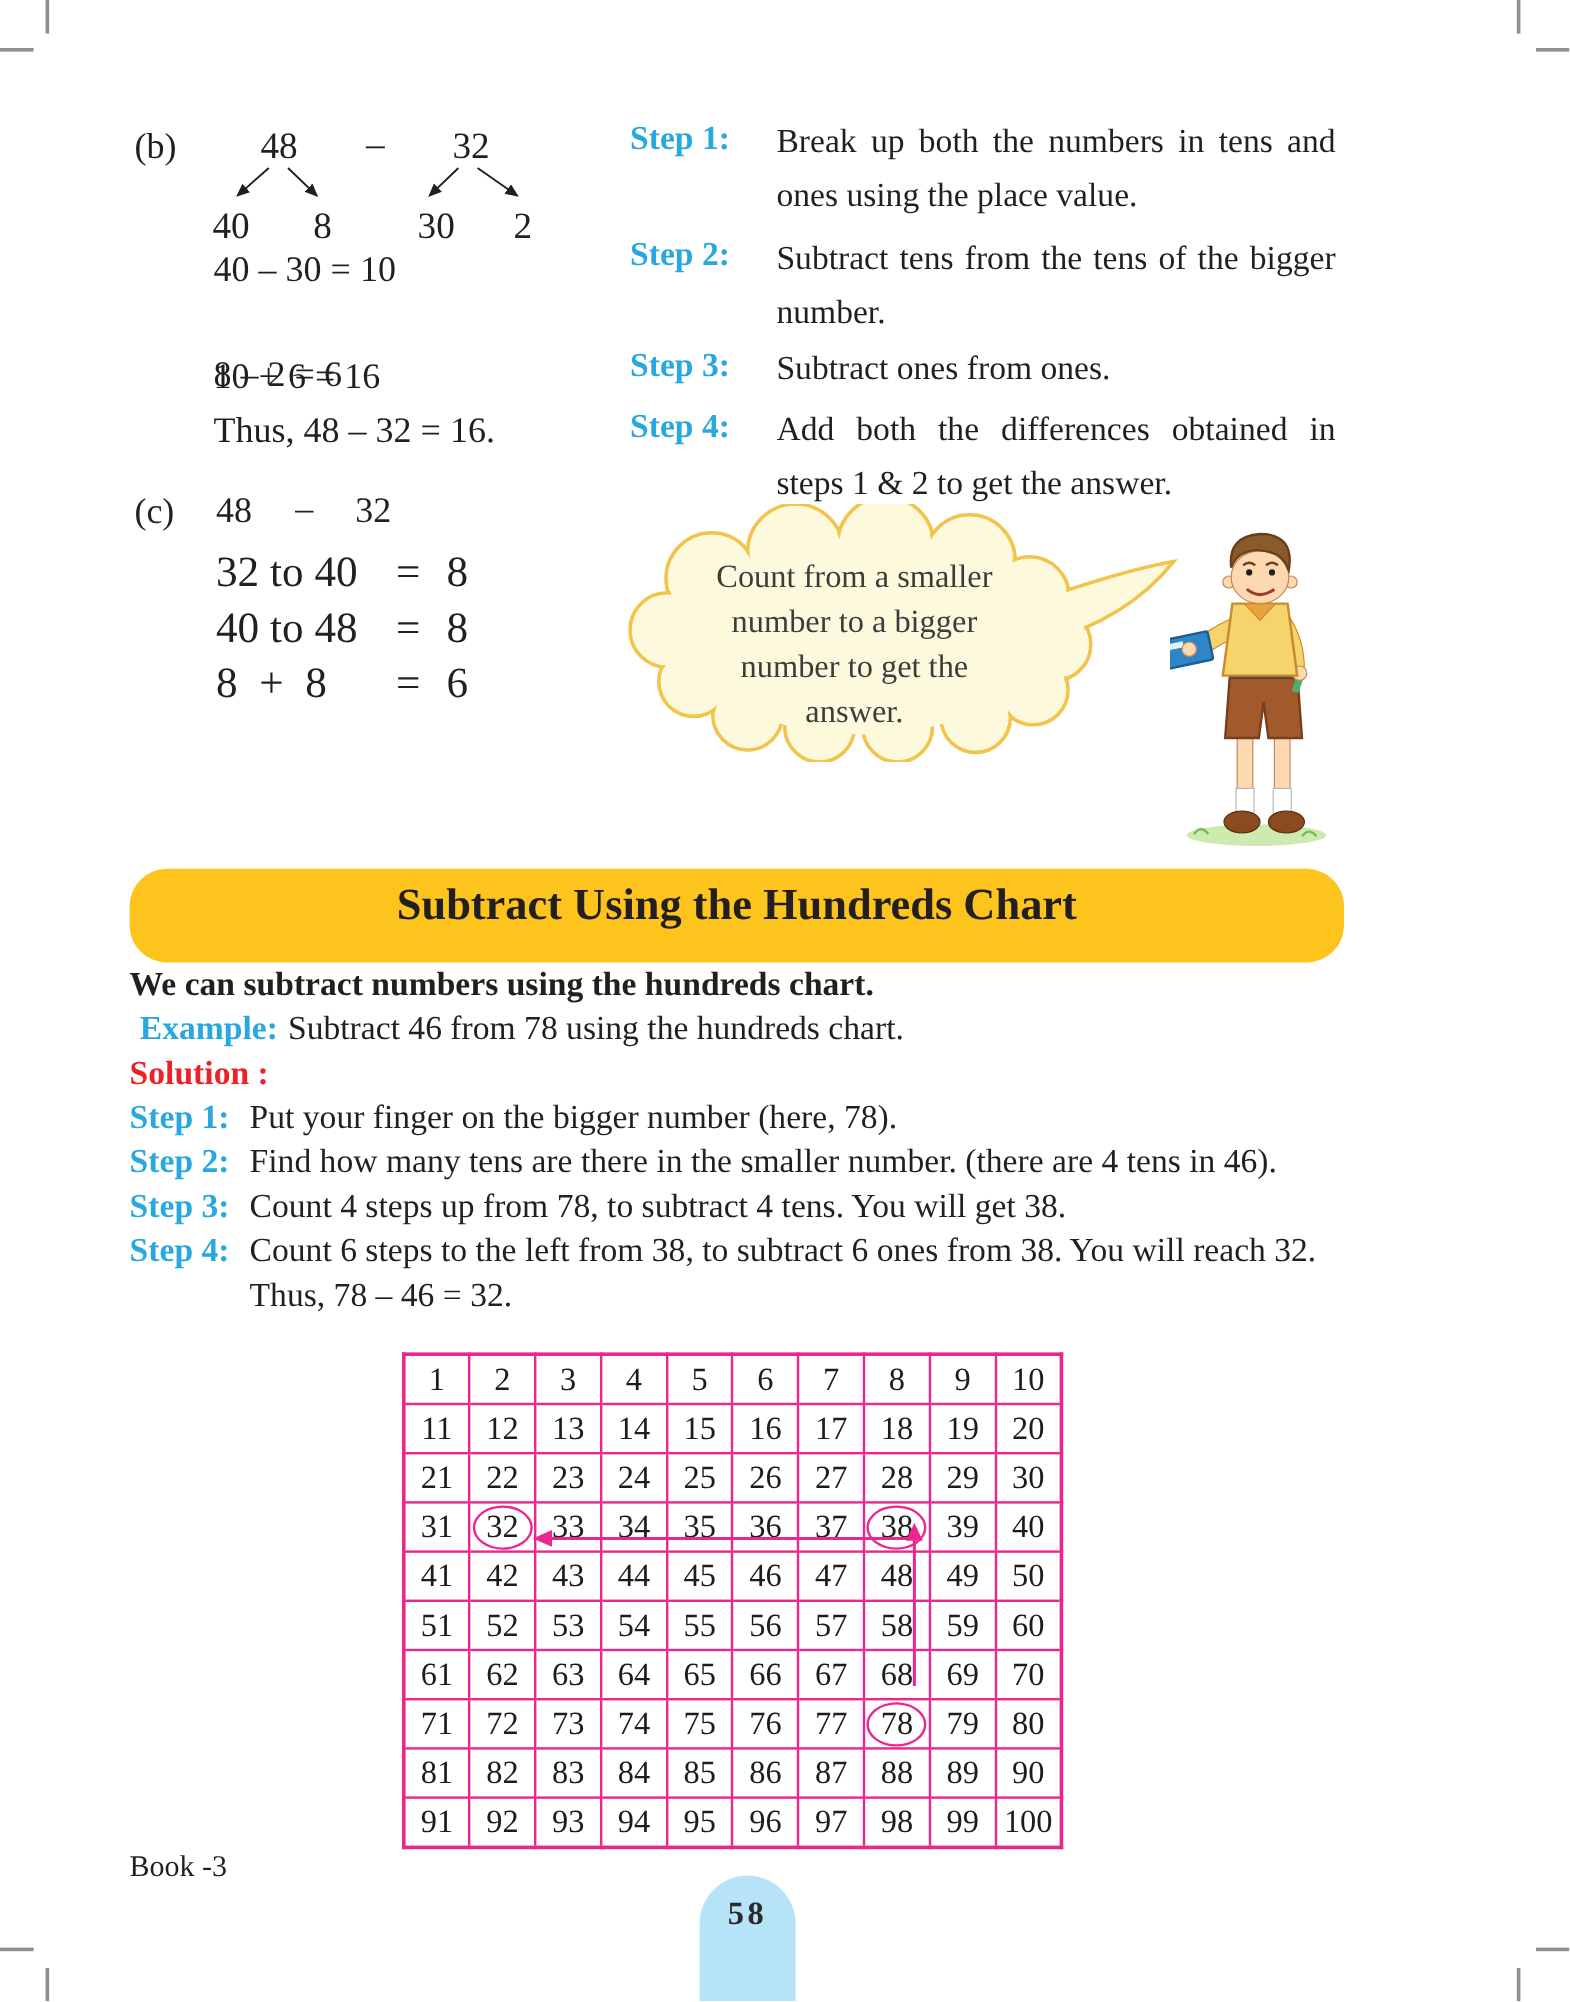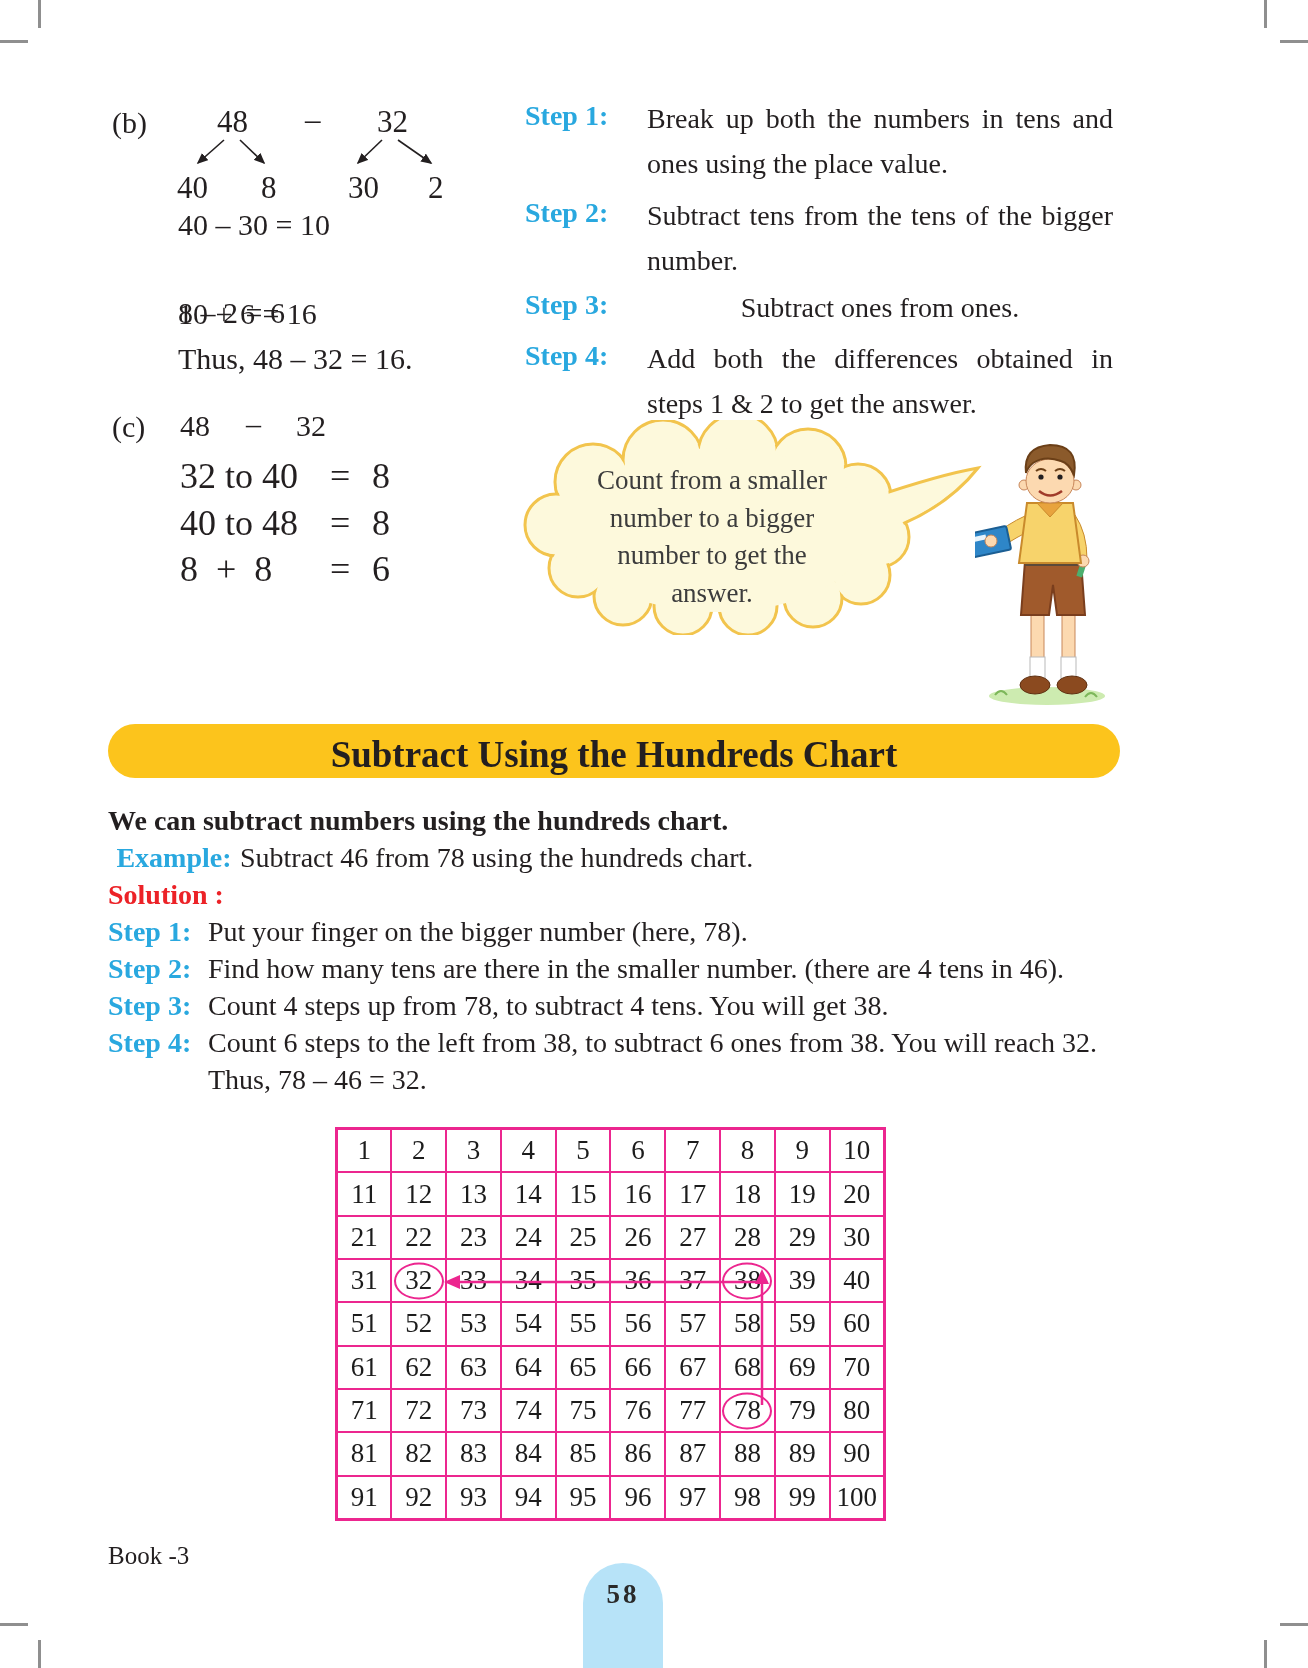--- a/index.html
+++ b/index.html
@@ -19,21 +19,21 @@
 
   
   .mstep-label{position:absolute;left:525px;width:118px;font-weight:bold;color:#29a8df;font-size:28px;}
   .mstep-text{position:absolute;left:647px;width:466px;font-size:28px;line-height:45px;text-align:justify;color:#231f20;}
 
   
   .cloud-text{position:absolute;left:556px;top:462px;width:312px;text-align:center;
               font-size:27px;line-height:37.5px;color:#3c3c3c;}
 
   
-  .banner{position:absolute;left:108px;top:724px;width:1012px;height:54px;background:#fcc41c;
+  .banner{position:absolute;left:108px;top:724px;width:1012px;height:78px;background:#fcc41c;
           border-radius:31px;text-align:center;line-height:62px;font-size:37px;font-weight:bold;color:#231f20;}
 
   
   .ex-row{position:absolute;left:108px;width:1120px;font-size:28px;line-height:34px;color:#231f20;}
   .lbl-blue{font-weight:bold;color:#29a8df;}
   .lbl-red{font-weight:bold;color:#ec2227;}
   .lbl-w{display:inline-block;width:100px;}
   .lbl-w-ex{display:inline-block;width:132px;text-align:center;}
   .intro-bold{font-weight:bold;}
   .thus-line{padding-left:100px;}
@@ -111,21 +111,21 @@
     <span class="c-left">8  +  8</span><span class="c-eq">=</span><span>6</span>
   </div>
 
   <span class="mstep-label" style="top:100px;">Step 1:</span>
   <div class="mstep-text" style="top:96px;">Break up both the numbers in tens and ones using the place value.</div>
 
   <span class="mstep-label" style="top:197px;">Step 2:</span>
   <div class="mstep-text" style="top:193px;">Subtract tens from the tens of the bigger number.</div>
 
   <span class="mstep-label" style="top:289px;">Step 3:</span>
-  <div class="mstep-text" style="top:285px;text-align:center;">Subtract ones from ones.</div>
+  <div class="mstep-text" style="top:285px;text-align:left;">Subtract ones from ones.</div>
 
   <span class="mstep-label" style="top:340px;">Step 4:</span>
   <div class="mstep-text" style="top:336px;">Add both the differences obtained in steps 1 &amp; 2 to get the answer.</div>
 
   <svg class="abs" style="left:523px;top:420px;" width="470" height="215" viewBox="0 0 470 215">
     <g stroke="#f2c44d" stroke-width="3" fill="#fdf9dc">
       <circle cx="70" cy="62" r="38"></circle>
       <circle cx="140" cy="40" r="40"></circle>
       <circle cx="215" cy="34" r="40"></circle>
       <circle cx="285" cy="47" r="38"></circle>
@@ -275,20 +275,32 @@
           <td>33</td>
           <td>34</td>
           <td>35</td>
           <td>36</td>
           <td>37</td>
           <td><span class="ring"></span>38</td>
           <td>39</td>
           <td>40</td>
         </tr>
         <tr>
+          <td>41</td>
+          <td>42</td>
+          <td>43</td>
+          <td>44</td>
+          <td>45</td>
+          <td>46</td>
+          <td>47</td>
+          <td>48</td>
+          <td>49</td>
+          <td>50</td>
+        </tr>
+        <tr>
           <td>51</td>
           <td>52</td>
           <td>53</td>
           <td>54</td>
           <td>55</td>
           <td>56</td>
           <td>57</td>
           <td>58</td>
           <td>59</td>
           <td>60</td>

